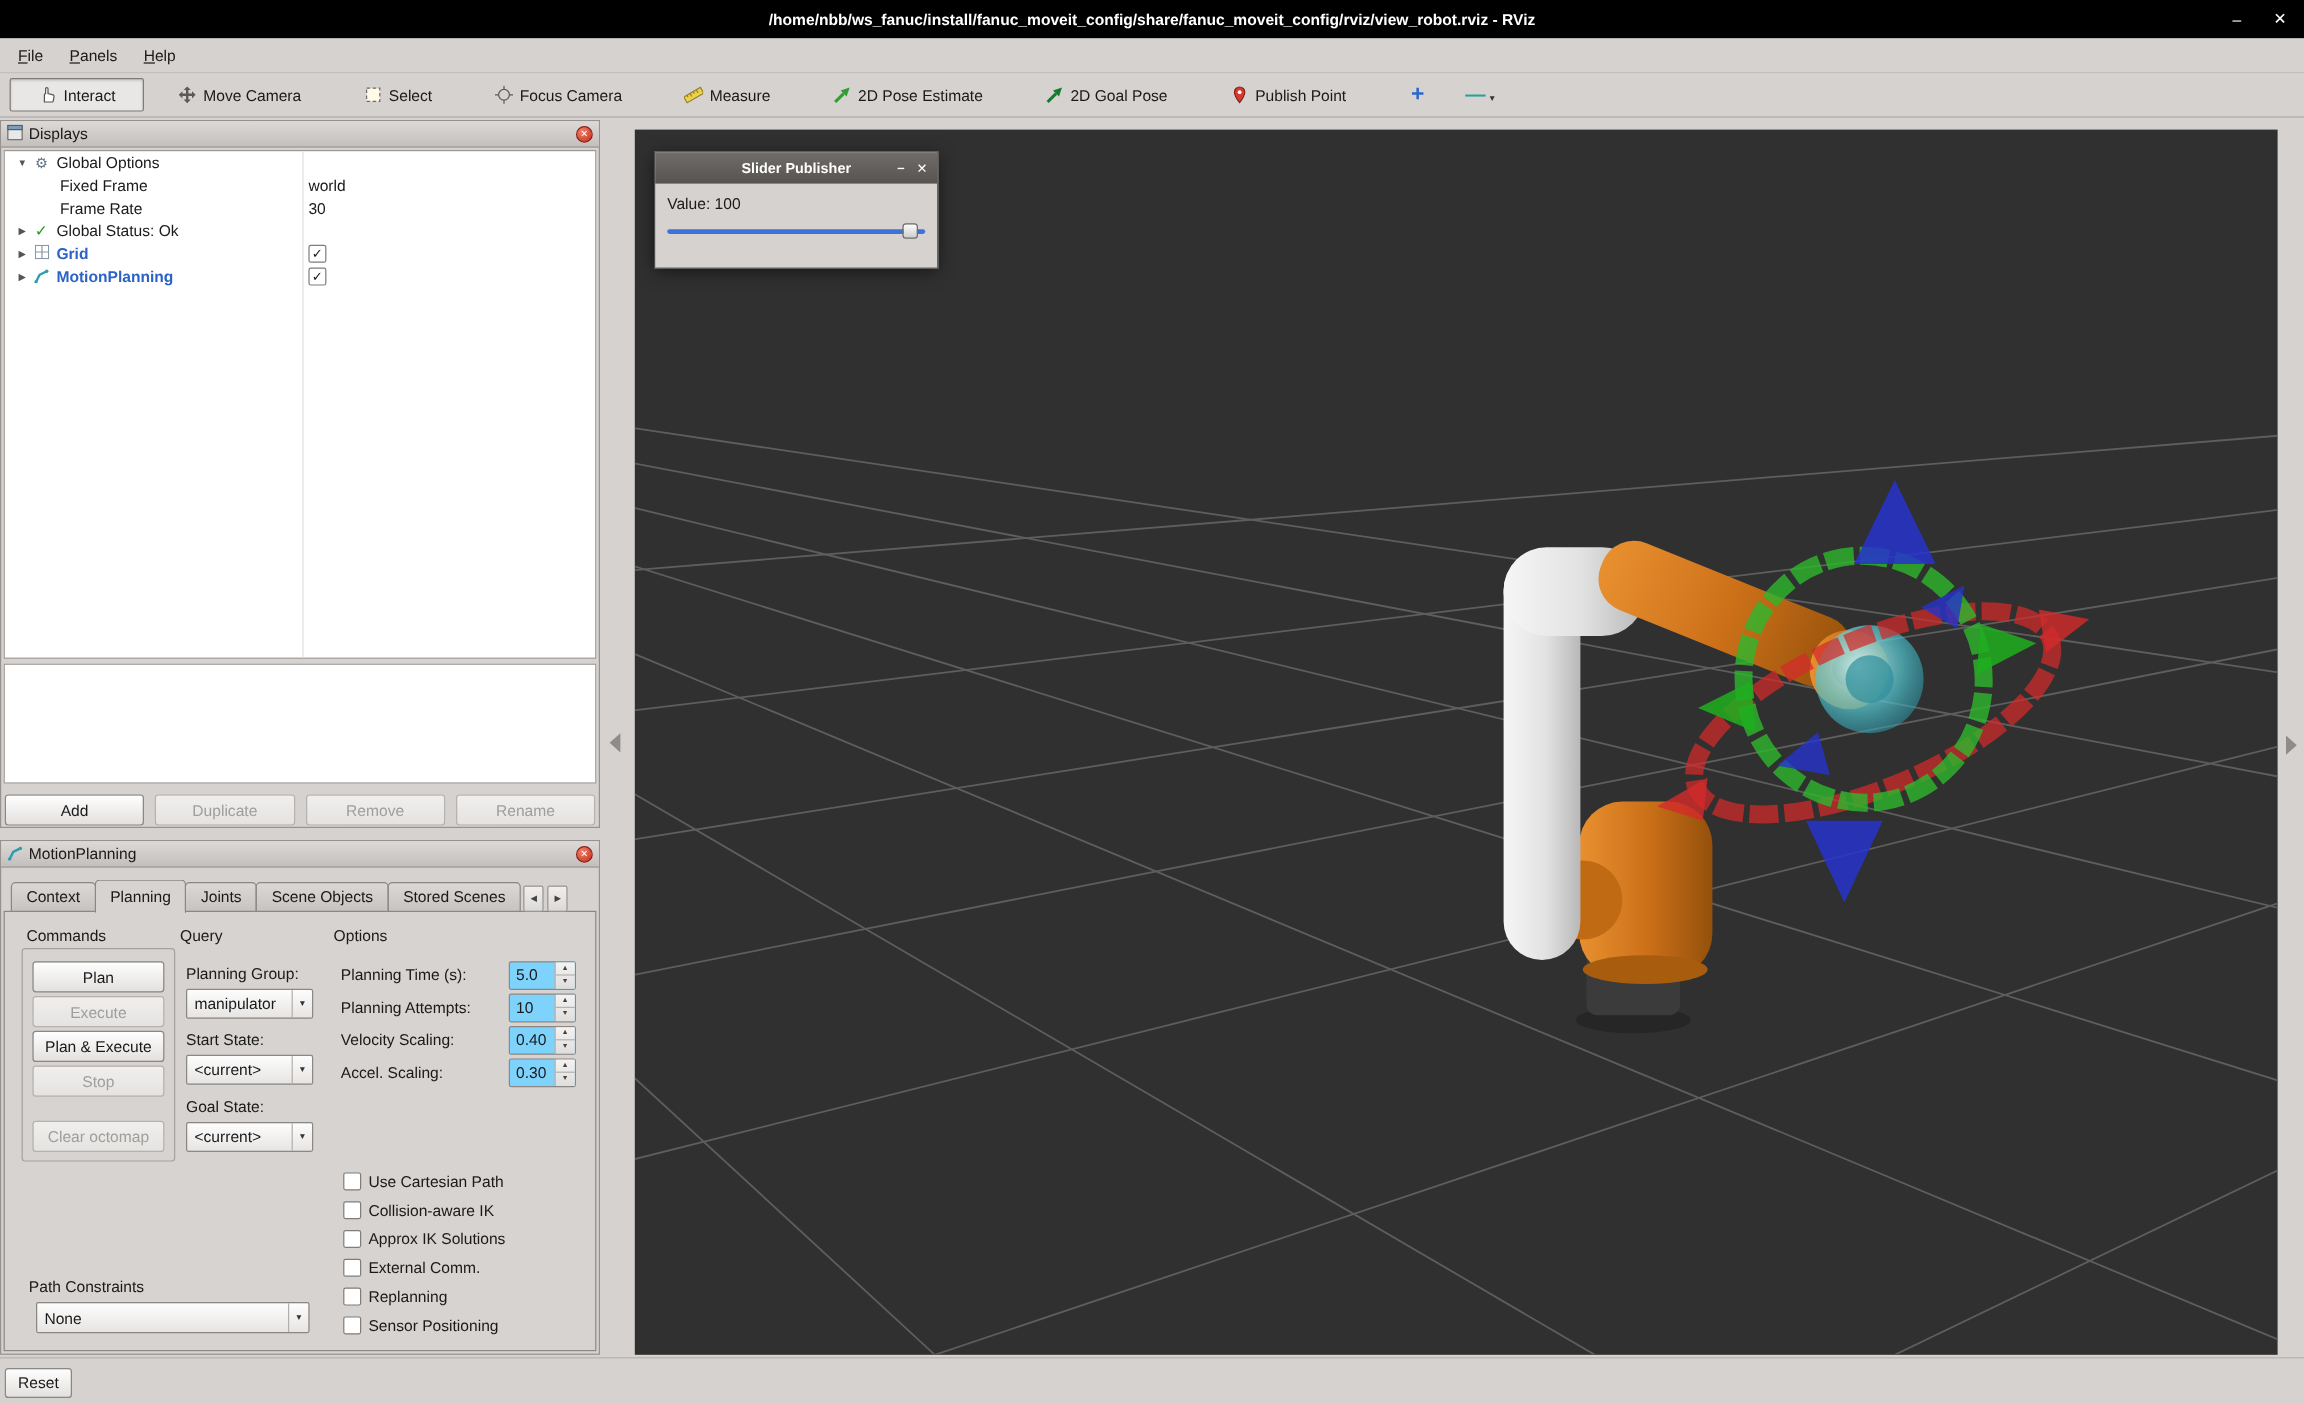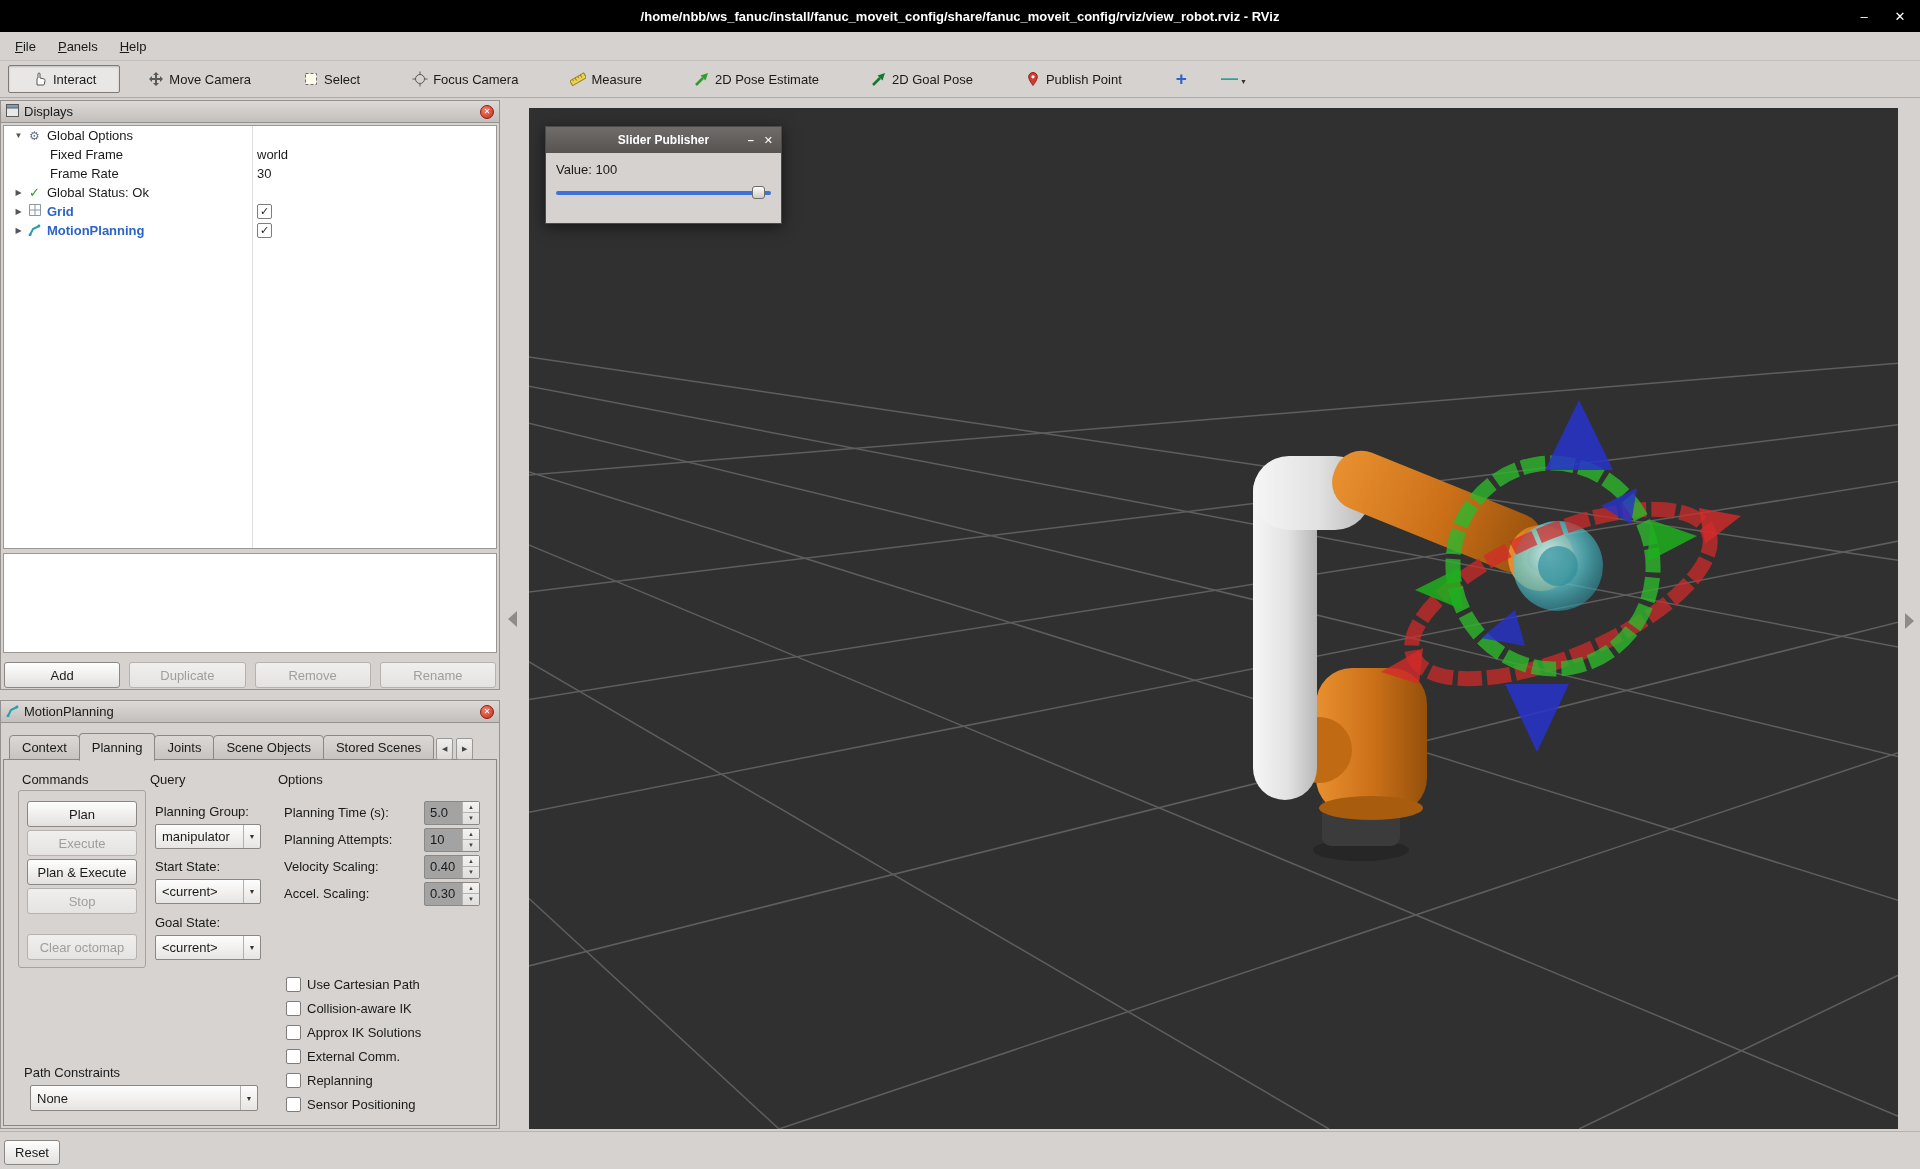--- a/index.html
+++ b/index.html
@@ -32,21 +32,21 @@
 
   
   .btn { background:linear-gradient(#fefefe,#e3e1df); border:1px solid #8a8784; border-radius:3px;
          display:flex; align-items:center; justify-content:center; font-size:13px; color:#1a1a1a; }
   .btn.disabled { color:#a09d9a; background:linear-gradient(#f0efee,#e5e3e1); border-color:#b5b2af; }
   .combo { background:linear-gradient(#fdfdfd,#e7e5e3); border:1px solid #8a8784; border-radius:2px;
            display:flex; align-items:center; padding-left:6px; font-size:13px; }
   .combo .cvalue { flex:1; white-space:nowrap; overflow:hidden; }
   .combo .carrow { width:17px; align-self:stretch; display:flex; align-items:center; justify-content:center;
                    border-left:1px solid #b2afac; font-size:7px; color:#333; }
-  .spin { border:1px solid #8a8784; border-radius:2px; background:#a3a3a3; display:flex; height:24px; }
+  .spin { border:1px solid #8a8784; border-radius:2px; background:#7dd3fc; display:flex; height:24px; }
   .spin .sval { width:37px; display:flex; align-items:center; padding-left:5px; font-size:13px; }
   .spin .sbtns { width:17px; border-left:1px solid #b5b2af; background:linear-gradient(#f4f3f2,#e0dedc);
                  display:flex; flex-direction:column; }
   .spin .sbtns span { flex:1; display:flex; align-items:center; justify-content:center; font-size:6px; color:#444; }
   .spin .sbtns span:first-child { border-bottom:1px solid #b5b2af; }
   .cb { width:15px; height:15px; background:#fff; border:1px solid #7f7c79; border-radius:2px;
         display:inline-flex; align-items:center; justify-content:center; font-size:11px; font-weight:bold; color:#1a1a1a; flex:none; }
   .gbox { border:1px solid #a5a29f; border-radius:3px; }
 
   

